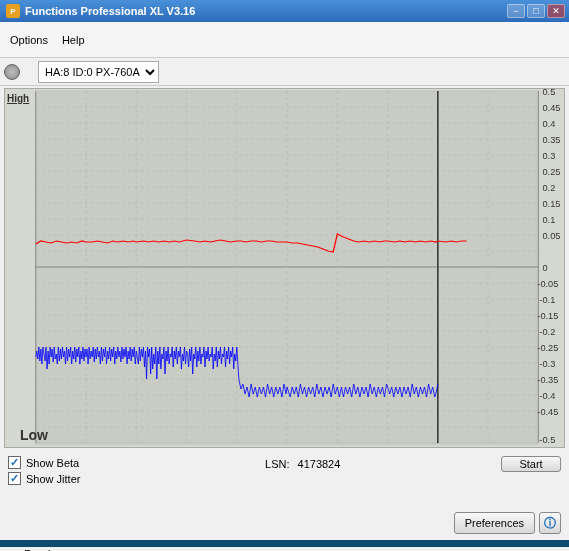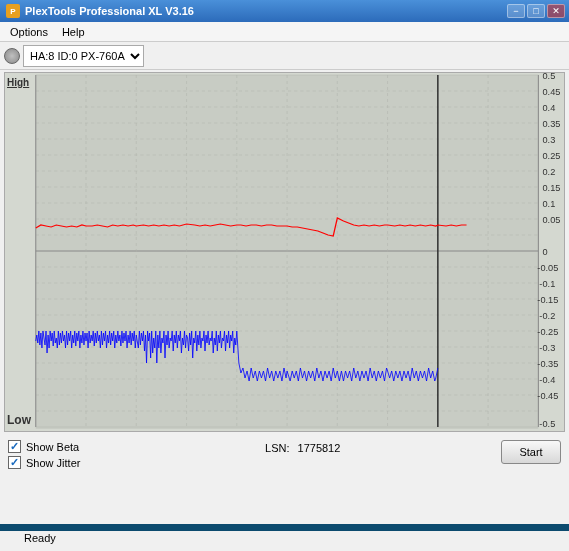--- a/index.html
+++ b/index.html
@@ -56,21 +56,21 @@
       align-items: center;
       justify-content: center;
       cursor: pointer;
       border-radius: 2px;
     }
     #close-btn { background: rgba(200,50,50,0.6); }
 
     
     #menu-bar {
       background: #f5f5f5;
-      height: 20px;
+      height: 36px;
       display: flex;
       align-items: center;
       padding: 0 4px;
       border-bottom: 1px solid #ccc;
       gap: 2px;
     }
     .menu-item {
       padding: 1px 6px;
       font-size: 11px;
       cursor: pointer;
@@ -83,21 +83,21 @@
       height: 28px;
       display: flex;
       align-items: center;
       padding: 2px 4px;
       gap: 4px;
       border-bottom: 1px solid #ccc;
     }
     #drive-selector {
       display: flex;
       align-items: center;
-      gap: 3px;
+      gap: 18px;
     }
     .drive-icon {
       width: 16px;
       height: 16px;
       background: radial-gradient(circle, #c0c0c0, #888);
       border-radius: 50%;
       border: 1px solid #666;
     }
     select {
       height: 22px;
@@ -124,23 +124,23 @@
       position: absolute;
       left: 2px;
       top: 4px;
       font-size: 10px;
       font-weight: bold;
       color: #333;
       text-decoration: underline;
     }
     .y-label-left-low {
       position: absolute;
-      left: 2px;
+      left: 15px;
       bottom: 4px;
-      font-size: 12px;
+      font-size: 14px;
       font-weight: bold;
       color: #333;
       text-align: center;
     }
 
     
     #bottom-panel {
       background: #f0f0f0;
       height: 90px;
       padding: 6px 8px;
@@ -192,21 +192,21 @@
       display: flex;
       flex-direction: column;
       gap: 6px;
       align-items: flex-end;
     }
     .start-btn {
       background: linear-gradient(to bottom, #f8f8f8, #d8d8d8);
       border: 1px solid #888;
       border-radius: 3px;
       width: 60px;
-      height: 24px;
+      height: 16px;
       font-size: 11px;
       cursor: pointer;
       display: flex;
       align-items: center;
       justify-content: center;
     }
     #pref-info-row {
       display: flex;
       gap: 4px;
       align-items: center;
@@ -248,21 +248,21 @@
       display: flex;
       align-items: center;
     }
   </style>
 </head>
 <body>
 
 <div id="title-bar">
   <div id="title-bar-left">
     <div id="title-icon">P</div>
-    <span>PlexTools Professional XL V3.16</span>
+    <span>Functions Professional XL V3.16</span>
   </div>
   <div id="title-bar-buttons">
     <div class="title-btn">−</div>
     <div class="title-btn">□</div>
     <div class="title-btn" id="close-btn">✕</div>
   </div>
 </div>
 
 <div id="menu-bar">
   <div class="menu-item">Options</div>
@@ -419,23 +419,27 @@
       </div>
       <div class="checkbox-row">
         <div class="cb-box">
           <span class="cb-check">✓</span>
         </div>
         <span>Show Jitter</span>
       </div>
     </div>
     <div class="lsn-section">
       <span class="lsn-label">LSN:</span>
-      <span class="lsn-value">1775812</span>
+      <span class="lsn-value">4173824</span>
     </div>
     <div id="right-buttons">
       <button class="start-btn">Start</button>
     </div>
   </div>
+  <div id="pref-info-row">
+    <button class="pref-btn">Preferences</button>
+    <div class="info-btn">ⓘ</div>
+  </div>
 </div>
 
 <div id="status-bar">
   <span>Ready</span>
 </div>
 
 </body></html>

